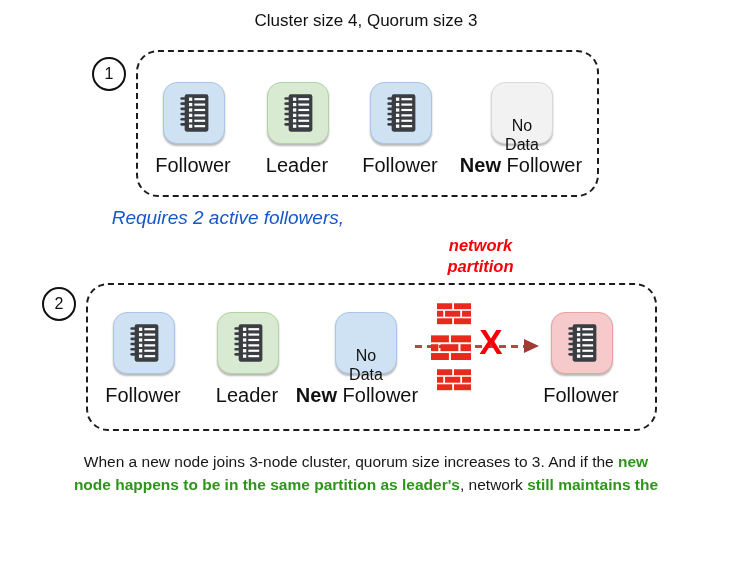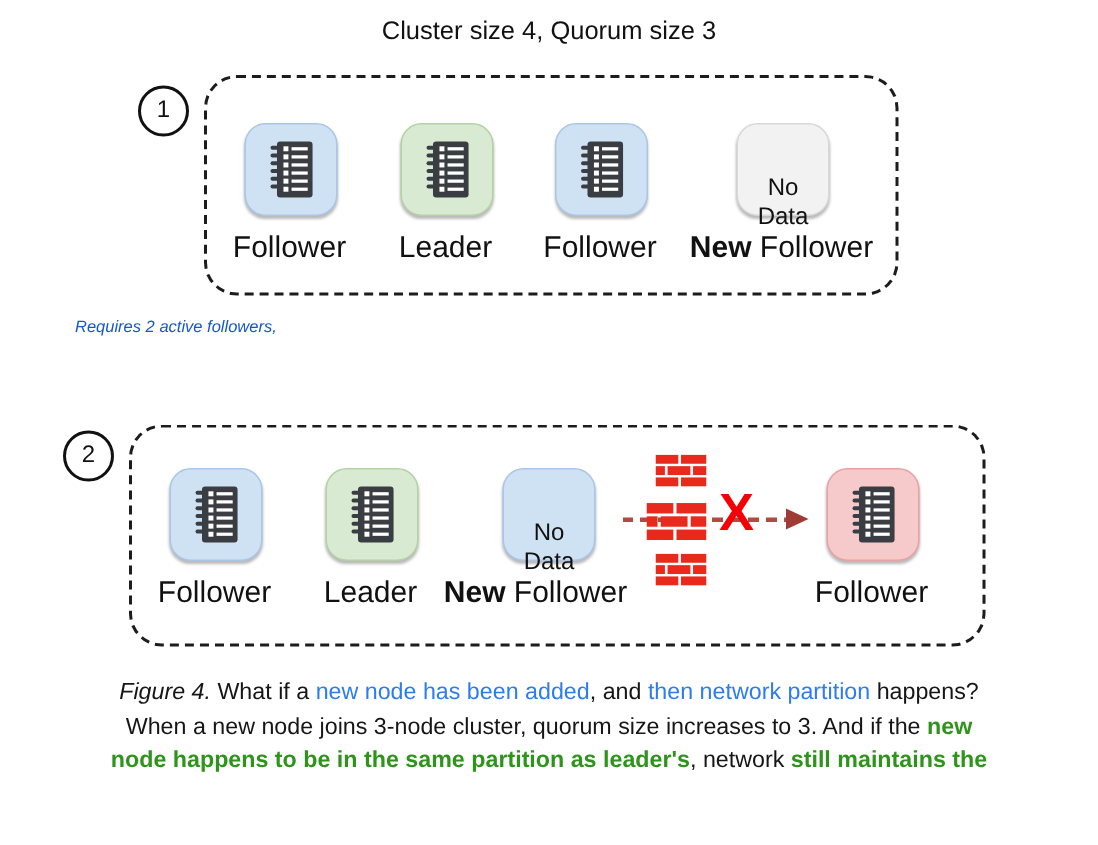--- a/index.html
+++ b/index.html
@@ -31,22 +31,22 @@
   .node.pink{background:#f6caca;border:1px solid #eaa1a1;}
   .node svg.nb{width:46px;height:46px;display:block;}
   .nd-text{
     font-size:16px;line-height:19px;text-align:center;color:#111;margin-top:44px;
   }
   .nlabel{
     position:absolute;width:160px;transform:translateX(-50%);
     text-align:center;font-size:20px;color:#111;white-space:nowrap;
   }
   .note-blue{
-    position:absolute;left:50px;top:207px;width:280px;text-align:left;
-    font-style:italic;font-size:11px;line-height:22px;color:#1658c9;
+    position:absolute;left:64px;top:207px;width:280px;text-align:right;
+    font-style:italic;font-size:19px;line-height:22px;color:#1658c9;
   }
   .note-red{
     position:absolute;left:408px;top:235px;width:145px;text-align:center;
     font-style:italic;font-weight:bold;font-size:16.5px;line-height:21px;color:#f50006;
   }
   .bricks{position:absolute;}
   .arrow-line{
     position:absolute;left:415px;top:345px;width:112px;height:3px;
     background:repeating-linear-gradient(90deg,#b14a42 0 7px,transparent 7px 12px);
   }
@@ -141,20 +141,24 @@
       <span>Data</span>
     </div>
   </div>
   <div class="nlabel" style="left:521px;top:154px;">
     <b>New</b><span> Follower</span>
   </div>
 
   <div class="note-blue">
     <div>Requires 2 active followers,</div>
   </div>
+  <div class="note-red">
+    <div>network</div>
+    <div>partition</div>
+  </div>
 
   <div class="num-circle" style="left:42px;top:287px;">
     <span>2</span>
   </div>
   <div class="cluster-box" style="left:86px;top:283px;width:567px;height:144px;"></div>
 
   <div class="node blue" style="left:113px;top:312px;">
     <svg class="nb" viewBox="0 0 64 64">
         <use href="#notebook"></use>
       </svg>
@@ -192,18 +196,17 @@
   <div class="arrow-head"></div>
 
   <div class="node pink" style="left:551px;top:312px;">
     <svg class="nb" viewBox="0 0 64 64">
         <use href="#notebook"></use>
       </svg>
   </div>
   <div class="nlabel" style="left:581px;top:384px;">Follower</div>
 
   <div class="caption">
-    <div><span class="cap-it">Figure 4.</span><span> What if a </span><span class="cap-blue">new node has been added</span><span>, and </span><span class="cap-blue">then network partition</span><span> happens?</span></div>
     <div><span>When a new node joins 3-node cluster, quorum size increases to 3. And if the </span><span class="cap-green">new</span></div>
     <div><span class="cap-green">node happens to be in the same partition as leader's</span><span>, network </span><span class="cap-green">still maintains the</span></div>
   </div>
 
 </div>
 
 </body></html>

